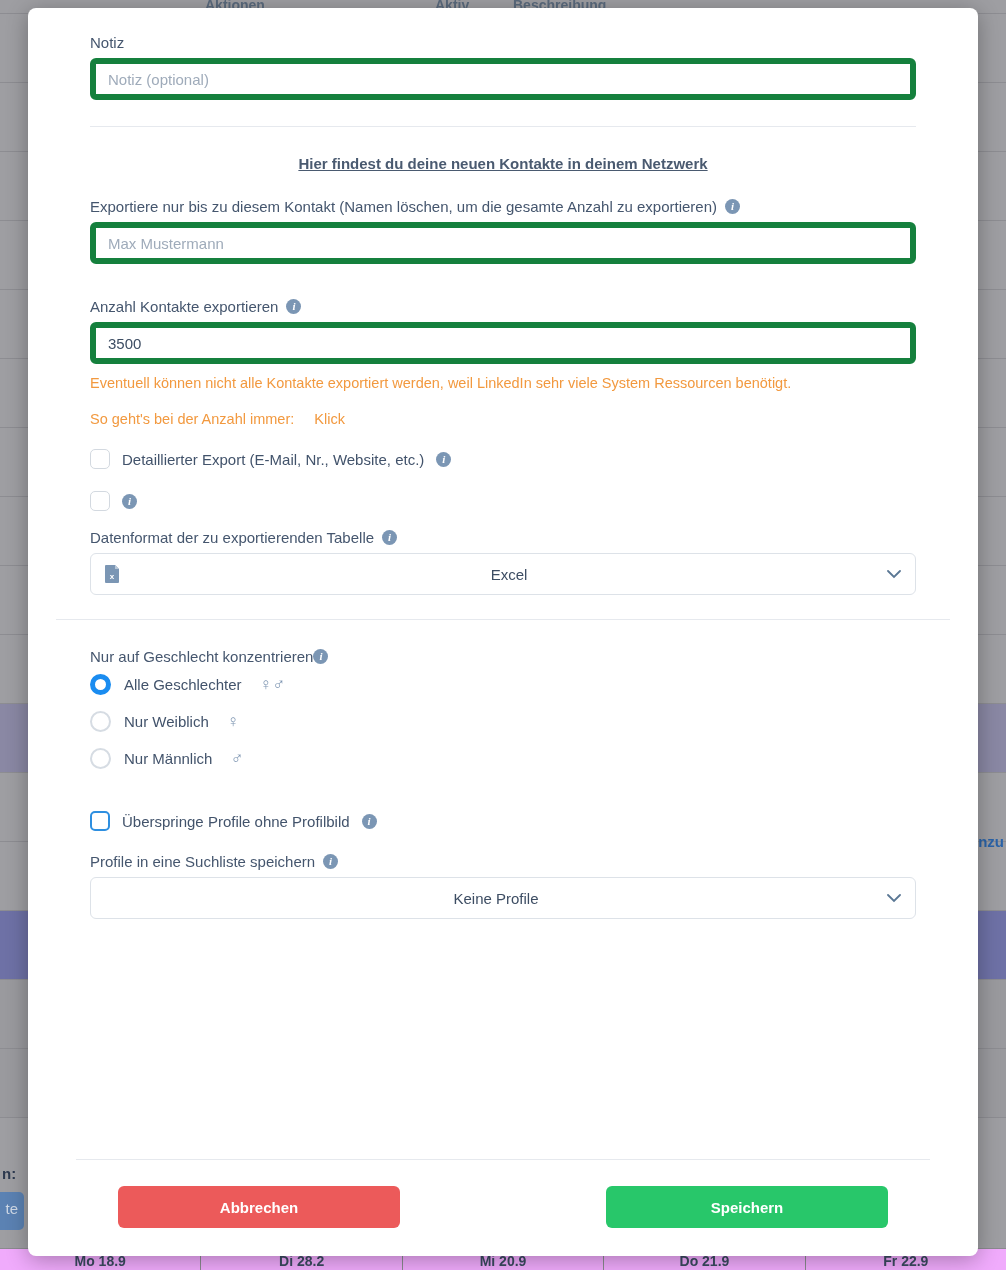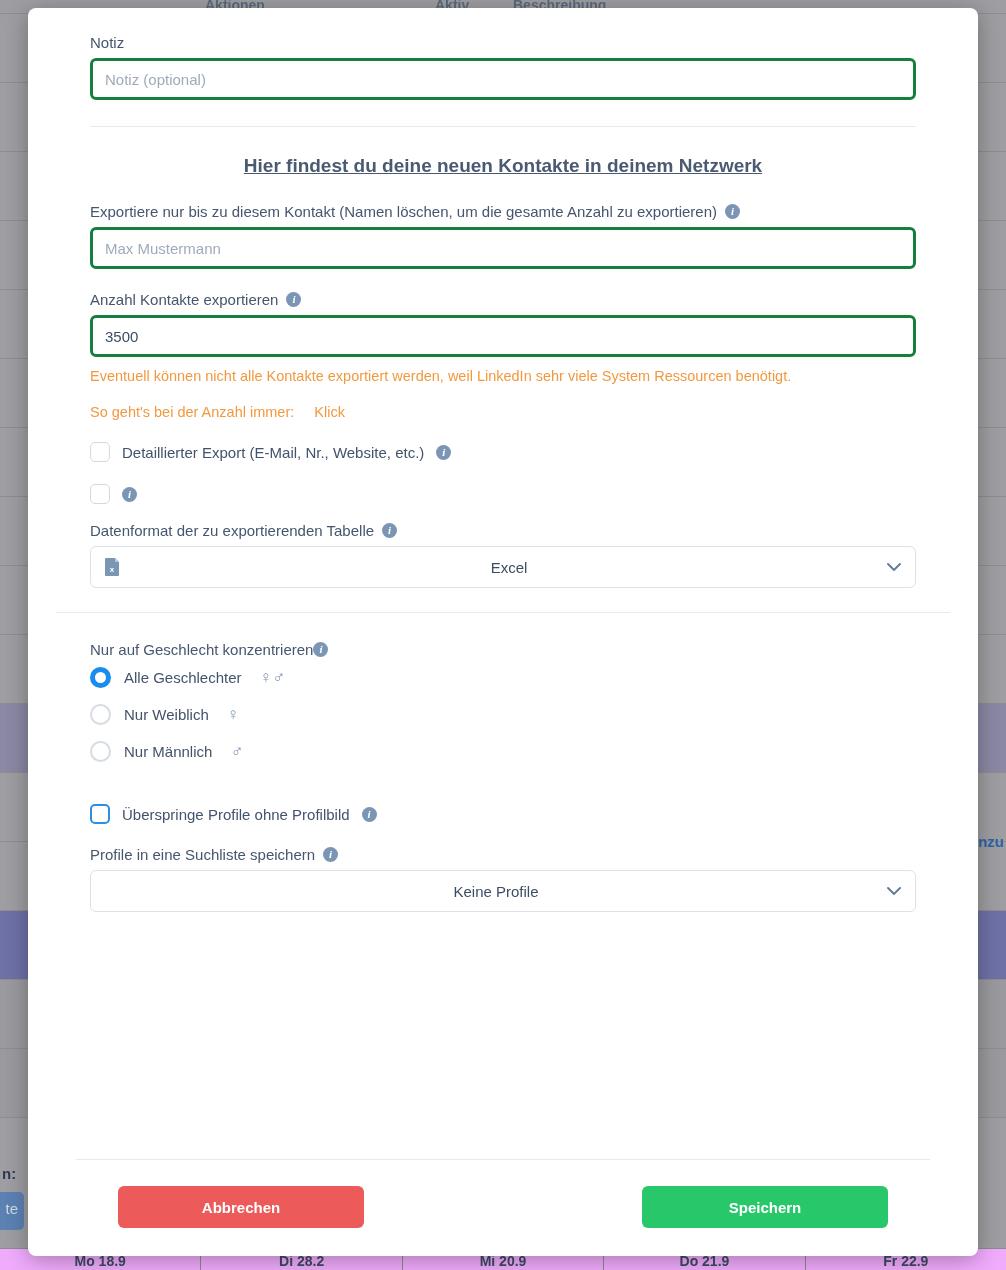--- a/index.html
+++ b/index.html
@@ -95,34 +95,34 @@
     padding: 26px 62px 0 62px;
     overflow: hidden;
   }
 
   .field-label {
     font-size: 15px; color: #45566e; margin-bottom: 7px;
     display: flex; align-items: center; gap: 8px;
   }
   .txtinput {
     width: 100%; height: 40px;
-    border: 3px solid #15803d; border-radius: 6px;
+    border: 6px solid #15803d; border-radius: 6px;
     padding: 0 12px; font-size: 15px; color: #3d4d63;
     font-family: "Liberation Sans", sans-serif;
     outline: none; background: #fff;
   }
   .txtinput::placeholder { color: #9fabba; }
   .txtinput.tall { height: 42px; }
 
   .divider { border-top: 1px solid #e6e9ee; margin: 26px 0 0 0; }
   .divider.wide { margin: 24px -34px 0 -34px; }
 
   .center-link {
     text-align: center; margin: 28px 0 26px 0;
-    font-size: 19px; font-weight: bold; color: #4a5a70;
+    font-size: 15px; font-weight: bold; color: #4a5a70;
     text-decoration: underline; cursor: pointer;
   }
 
   .hint-orange {
     color: #f2993f; font-size: 14.5px; margin-top: 11px;
   }
   .hint-orange.row2 { margin-top: 20px; }
   .hint-klick { margin-left: 16px; }
 
   .check-row {
@@ -179,21 +179,21 @@
   .gsym { color: #7b93b0; font-size: 17px; margin-left: 5px; }
 
   .modal-footer {
     flex: 0 0 auto;
     border-top: 1px solid #e6e9ee;
     margin: 0 48px;
     padding: 26px 0 28px 0;
     display: flex; justify-content: space-between;
   }
   .btn {
-    width: 246px; height: 42px; border: none; border-radius: 6px;
+    width: 282px; height: 42px; border: none; border-radius: 6px;
     color: #fff; font-size: 15px; font-weight: bold; cursor: pointer;
     font-family: "Liberation Sans", sans-serif;
   }
   .btn-cancel { background: #ec5a5a; margin-left: 42px; }
   .btn-save { background: #28c76a; margin-right: 42px; }
 </style>
 </head>
 <body>
 
 <div id="backdrop">
@@ -253,21 +253,21 @@
     <div class="center-link">Hier findest du deine neuen Kontakte in deinem Netzwerk</div>
 
     
     <div class="field-label">
       <span>Exportiere nur bis zu diesem Kontakt (Namen löschen, um die gesamte Anzahl zu exportieren)</span>
       <span class="info">i</span>
     </div>
     <input class="txtinput tall" type="text" placeholder="Max Mustermann" style="">
 
     
-    <div class="field-label" style="margin-top:22px">
+    <div class="field-label" style="margin-top:34px">
       <span>Anzahl Kontakte exportieren</span>
       <span class="info">i</span>
     </div>
     <input class="txtinput tall" type="text" value="3500" style="">
 
     <div class="hint-orange">Eventuell können nicht alle Kontakte exportiert werden, weil LinkedIn sehr viele System Ressourcen benötigt.</div>
     <div class="hint-orange row2">
       <span>So geht's bei der Anzahl immer:</span>
       <span class="hint-klick">Klick</span>
     </div>

